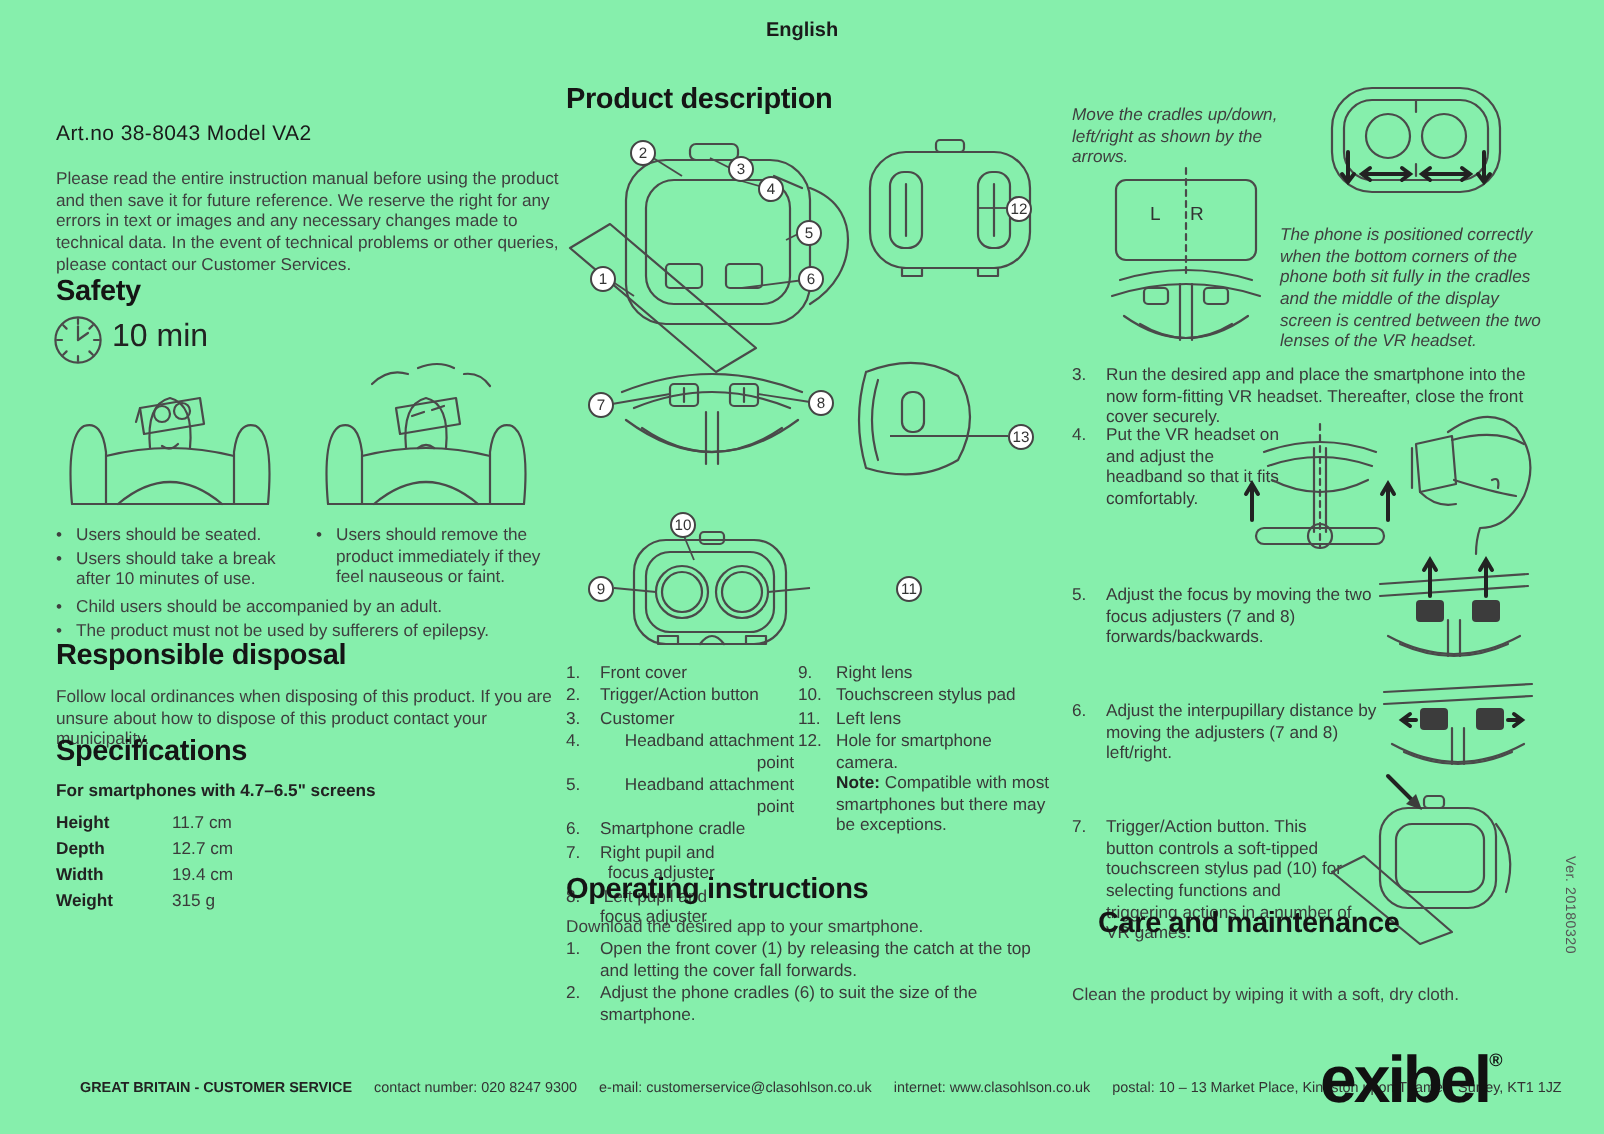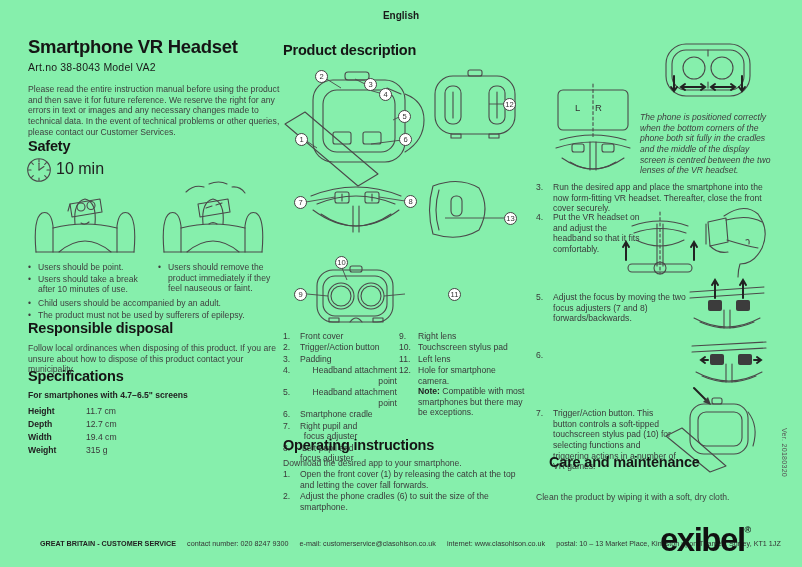--- a/index.html
+++ b/index.html
@@ -37,21 +37,20 @@
   .ver{font-size:7px;color:#555;writing-mode:vertical-rl;letter-spacing:.3px;}
   .lr{position:absolute;font-size:9.5px;color:#333;}
 </style>
 </head>
 <body>
 
 <div id="page">
 
   <div class="abs lang" style="left:0;right:0;top:10px;text-align:center;">English</div>
 
-  <div class="abs h1" style="left:28px;top:36px;">Smartphone VR Headset</div>
   <div class="abs artno" style="left:28px;top:61px;">Art.no  38-8043  Model  VA2</div>
   <div class="abs body" style="left:28px;top:84px;width:252px;">Please read the entire instruction manual before using the product and then save it for future reference. We reserve the right for any errors in text or images and any necessary changes made to technical data. In the event of technical problems or other queries, please contact our Customer Services.</div>
 
   <div class="abs h2" style="left:28px;top:138px;">Safety</div>
 
   <svg style="left:26px;top:157px;" width="26" height="26" viewBox="0 0 26 26">
     <circle class="sk" cx="13" cy="13" r="11.3"></circle>
     <g class="sk" stroke-width=".9">
       <line x1="13" y1="2.5" x2="13" y2="5"></line>
         <line x1="13" y1="21" x2="13" y2="23.5"></line>
@@ -98,21 +97,21 @@
 
       <path d="M158,12 Q166,4 176,7"></path>
       <path d="M181,4 Q191,0 199,4"></path>
       <path d="M204,7 Q212,6 217,13"></path>
     </g>
   </svg>
 
   <ul class="bullets abs body" style="left:28px;top:262px;width:128px;">
     <li class="brow">
         <span class="bmark">•</span>
-        <span>Users should be point.</span>
+        <span>Users should be seated.</span>
       </li>
     <li class="brow">
         <span class="bmark">•</span>
         <span>Users should take a break after 10 minutes of use.</span>
       </li>
   </ul>
   <ul class="bullets abs body" style="left:158px;top:262px;width:114px;">
     <li class="brow">
         <span class="bmark">•</span>
         <span>Users should remove the product immediately if they feel nauseous or faint.</span>
@@ -252,21 +251,21 @@
     <div class="nrow">
         <span class="nnum">1.</span>
         <span class="pre">Front cover</span>
       </div>
     <div class="nrow">
         <span class="nnum">2.</span>
         <span class="pre">Trigger/Action button</span>
       </div>
     <div class="nrow">
         <span class="nnum">3.</span>
-        <span class="pre">Padding</span>
+        <span class="pre">Customer</span>
       </div>
     <div class="nrow">
         <span class="nnum">4.</span>
         <span class="pre">Headband attachment point</span>
       </div>
     <div class="nrow">
         <span class="nnum">5.</span>
         <span class="pre">Headband attachment point</span>
       </div>
     <div class="nrow">
@@ -310,20 +309,21 @@
     <div class="srow" style="margin-bottom:1px;">
         <span class="snum">1.</span>
         <span>Open the front cover (1) by releasing the catch at the top and letting the cover fall forwards.</span>
       </div>
     <div class="srow">
         <span class="snum">2.</span>
         <span>Adjust the phone cradles (6) to suit the size of the smartphone.</span>
       </div>
   </div>
 
+  <div class="abs body ital" style="left:536px;top:52px;width:116px;">Move the cradles up/down, left/right as shown by the arrows.</div>
 
   <svg style="left:660px;top:40px;" width="96" height="62" viewBox="0 0 96 62">
     <g class="sk">
       <rect x="6" y="4" width="84" height="52" rx="20"></rect>
       <rect x="12" y="10" width="72" height="40" rx="14"></rect>
       <circle cx="34" cy="28" r="11"></circle>
         <circle cx="62" cy="28" r="11"></circle>
       <line x1="48" y1="10" x2="48" y2="16"></line>
       <line x1="48" y1="42" x2="48" y2="48"></line>
     </g>
@@ -420,20 +420,21 @@
     <g class="skb" stroke-width="1.8">
       <line x1="31" y1="6" x2="31" y2="22"></line>
         <path d="M28,9 L31,4 L34,9" fill="none"></path>
       <line x1="59" y1="6" x2="59" y2="22"></line>
         <path d="M56,9 L59,4 L62,9" fill="none"></path>
     </g>
   </svg>
 
   <div class="abs srow" style="left:536px;top:350px;width:154px;">
     <span class="snum">6.</span>
+      <span>Adjust the interpupillary distance by moving the adjusters (7 and 8) left/right.</span>
   </div>
 
   <svg style="left:688px;top:334px;" width="82" height="54" viewBox="0 0 82 54">
     <g class="sk">
       <path d="M4,12 L78,8"></path>
       <path d="M4,18 L78,14"></path>
       <path d="M8,38 Q41,56 74,38"></path>
       <path d="M14,42 Q41,54 68,42"></path>
       <line x1="38" y1="30" x2="38" y2="48"></line>
       <line x1="44" y1="30" x2="44" y2="48"></line>

